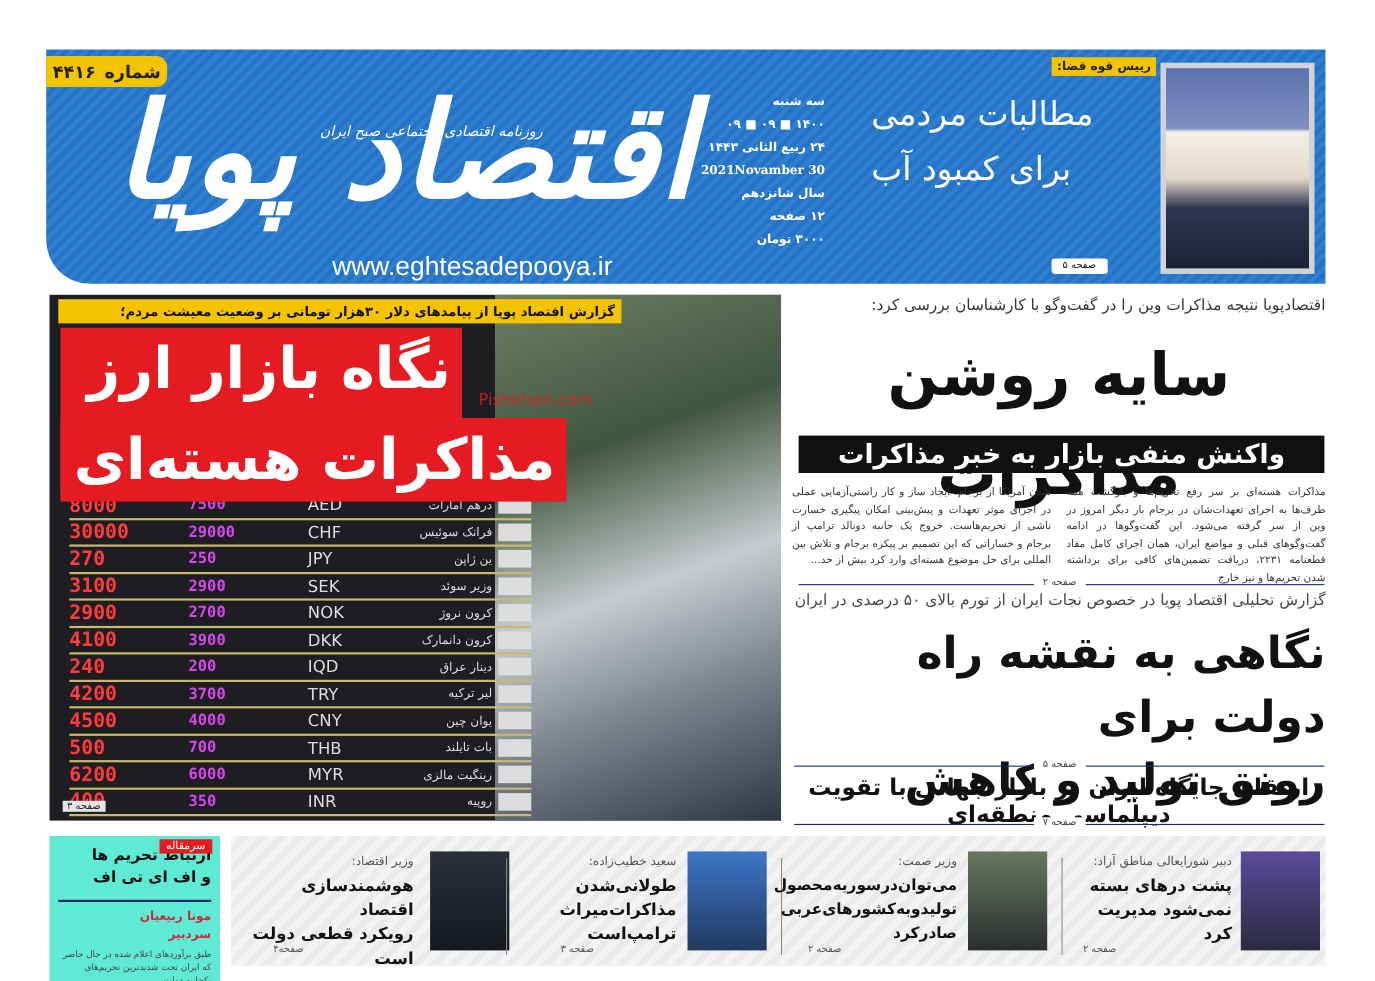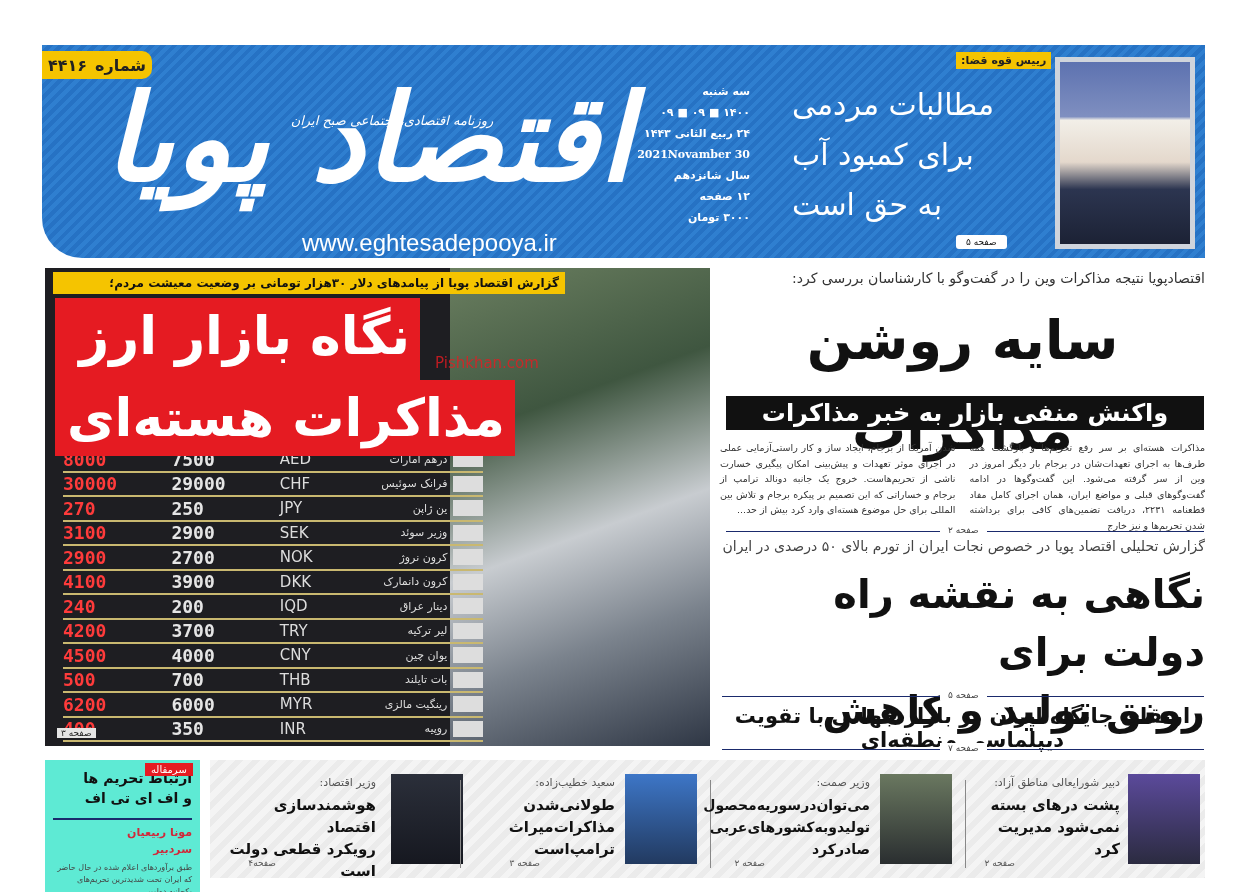--- a/index.html
+++ b/index.html
@@ -17,21 +17,21 @@
 .judge-page{left:914px;top:190px;background:#fff;font-size:9px;padding:2px 10px;border-radius:3px}
 .judge-photo{left:1013px;top:12px;width:140px;height:192px;background:#cfd4dc;padding:5px}
 .judge-photo .in{width:100%;height:100%;background:linear-gradient(180deg,#5d72b0 0%,#7f8fc0 30%,#f2efe8 32%,#e4d8cc 55%,#2c3550 70%,#1c2235 100%)}
 .leftimg{left:45px;top:268px;width:665px;height:478px;background:#1e1e22;overflow:hidden}
 .leftimg .photo{position:absolute;right:0;top:0;width:260px;height:478px;background:linear-gradient(160deg,#6b7f60 0%,#3f5640 30%,#c8ccd0 55%,#7b838d 75%,#2f3745 100%)}
 .kicker{left:8px;top:4px;width:512px;height:22px;background:#f5c400;color:#111;font-size:12px;font-weight:bold;line-height:22px;text-align:right;padding-right:6px}
 .redbar{background:#e51b22;color:#fff;font-weight:bold;font-size:52px;line-height:76px;text-align:right;padding:0 10px}
 .board{left:18px;top:180px;width:420px}
 .brow{height:24.5px;border-bottom:2px solid #c9b870;display:flex;align-items:center;font-size:15px}
 .brow .sell{width:110px;color:#ff3b3b;font-family:"DejaVu Sans Mono",monospace;font-weight:bold;font-size:18px}
-.brow .buy{width:110px;color:#e5e5e5;font-family:"DejaVu Sans Mono",monospace;font-weight:bold;font-size:18px}
+.brow .buy{width:110px;color:#d946ef;font-family:"DejaVu Sans Mono",monospace;font-weight:bold;font-size:14px}
 .brow .code{width:70px;color:#ddd}
 .brow .nm{width:100px;color:#ddd;font-size:11px;text-align:right;direction:rtl}
 .brow .flag{width:30px;height:16px;margin-left:6px;background:#ddd}
 .pg3{left:12px;top:460px;color:#222;background:#e5e5e5;font-size:9px;padding:0 4px}
 .kicker2{left:720px;top:270px;width:485px;font-size:14px;color:#333;text-align:right}
 .main-title{left:720px;top:296px;width:485px;font-size:54px;font-weight:bold;text-align:center;line-height:90px}
 .sub-title{left:726px;top:396px;width:478px;height:34px;background:#111;color:#fff;font-size:24px;font-weight:bold;text-align:center;line-height:34px}
 .body2{left:720px;top:440px;width:485px;display:flex;gap:14px;font-size:9.5px;line-height:15.5px;color:#333;text-align:justify}
 .body2 div{flex:1}
 .rule{height:1px;background:#1a2a6c;position:absolute}
@@ -67,21 +67,20 @@
     <div>۲۴ ربیع الثانی ۱۴۴۳</div>
     <div style="font-family:'DejaVu Serif',serif">2021Novamber 30</div>
     <div>سال شانزدهم</div>
     <div>۱۲ صفحه</div>
     <div>۳۰۰۰ تومان</div>
   </div>
   <div class="abs judge-label rtl">رییس قوه قضا:</div>
   <div class="abs judge-title rtl">
     <div>مطالبات مردمی</div>
     <div>برای کمبود آب</div>
-    <div>به حق است</div>
   </div>
   <div class="abs judge-page rtl">صفحه ۵</div>
   <div class="abs judge-photo">
       <div class="in"></div>
     </div>
 </div>
 
 <div class="abs leftimg">
   <div class="photo"></div>
   <div class="abs board" id="board">

